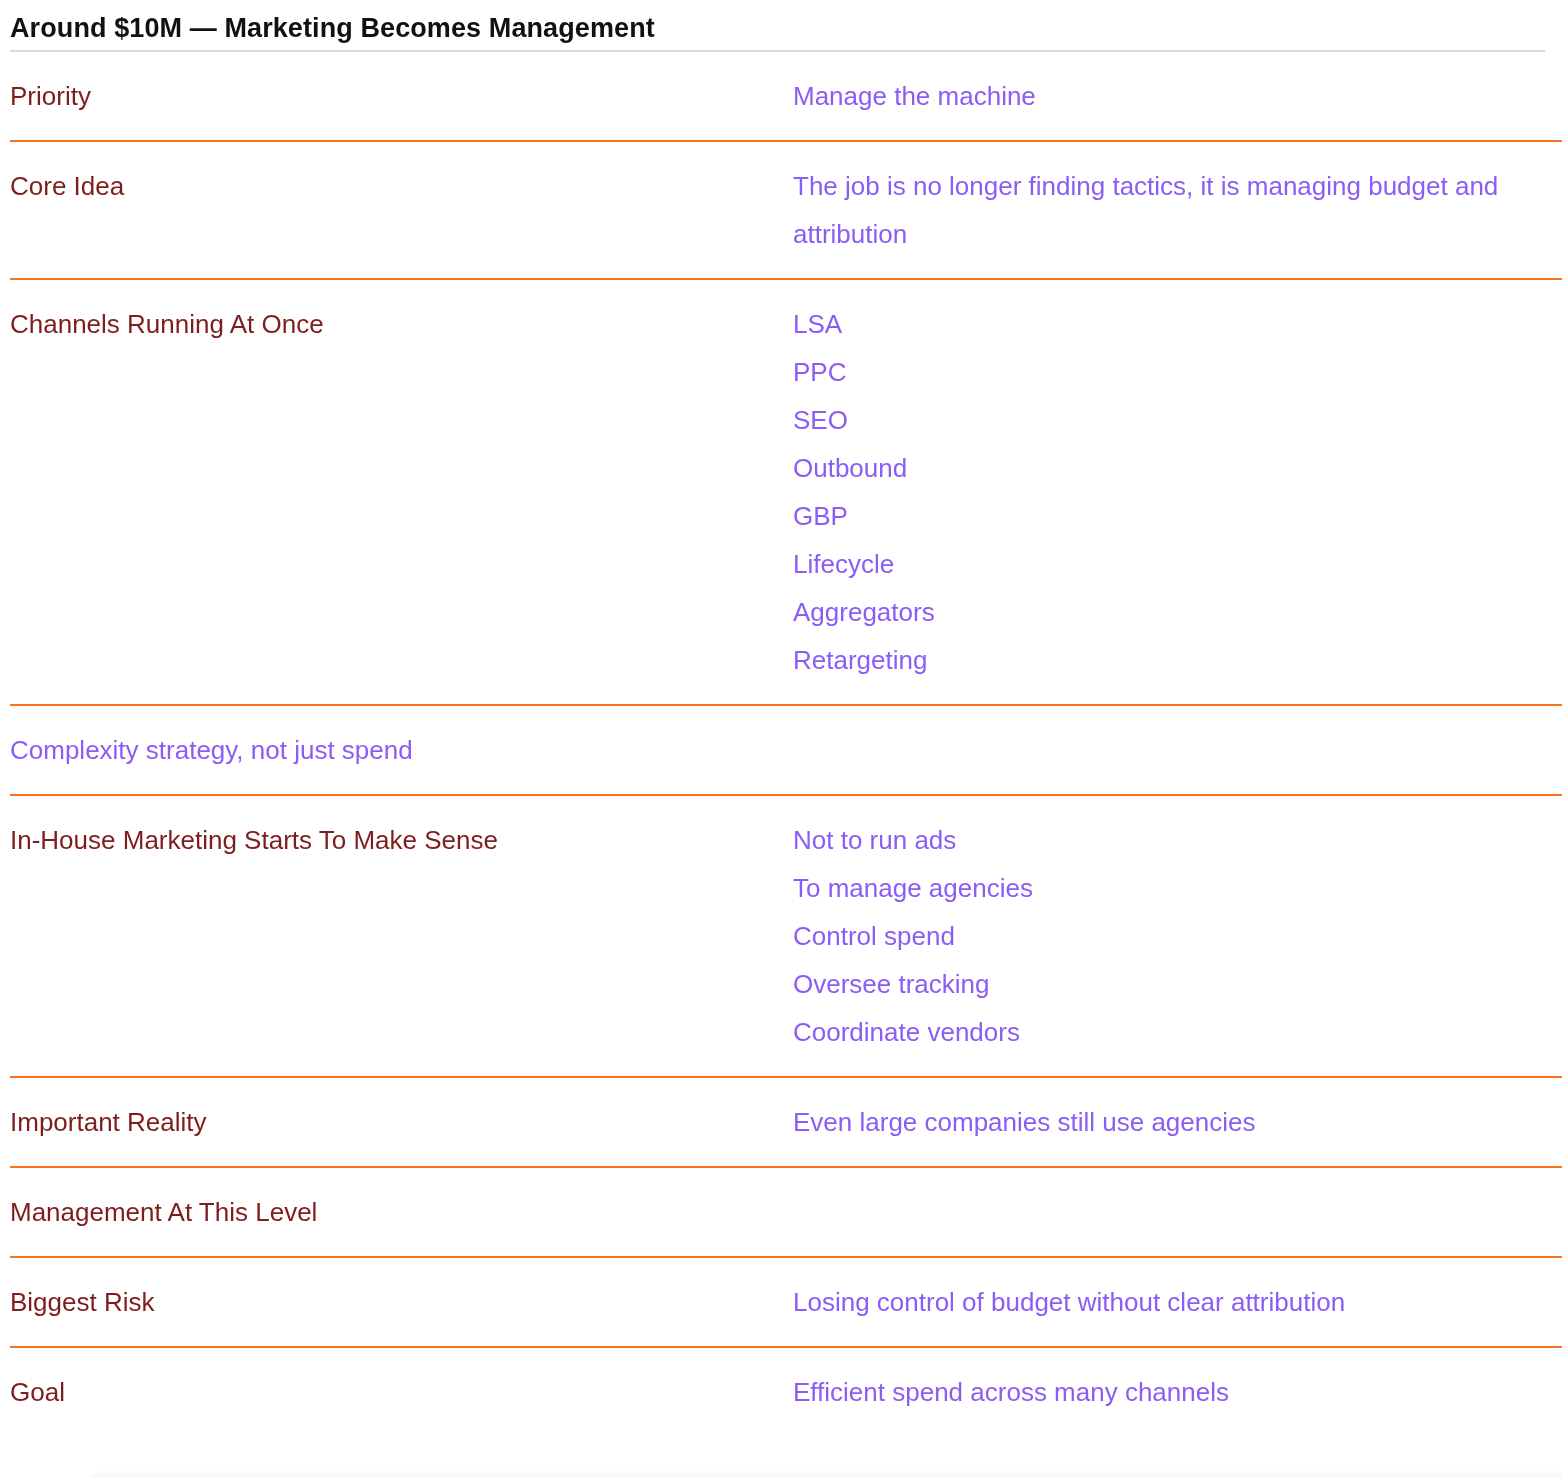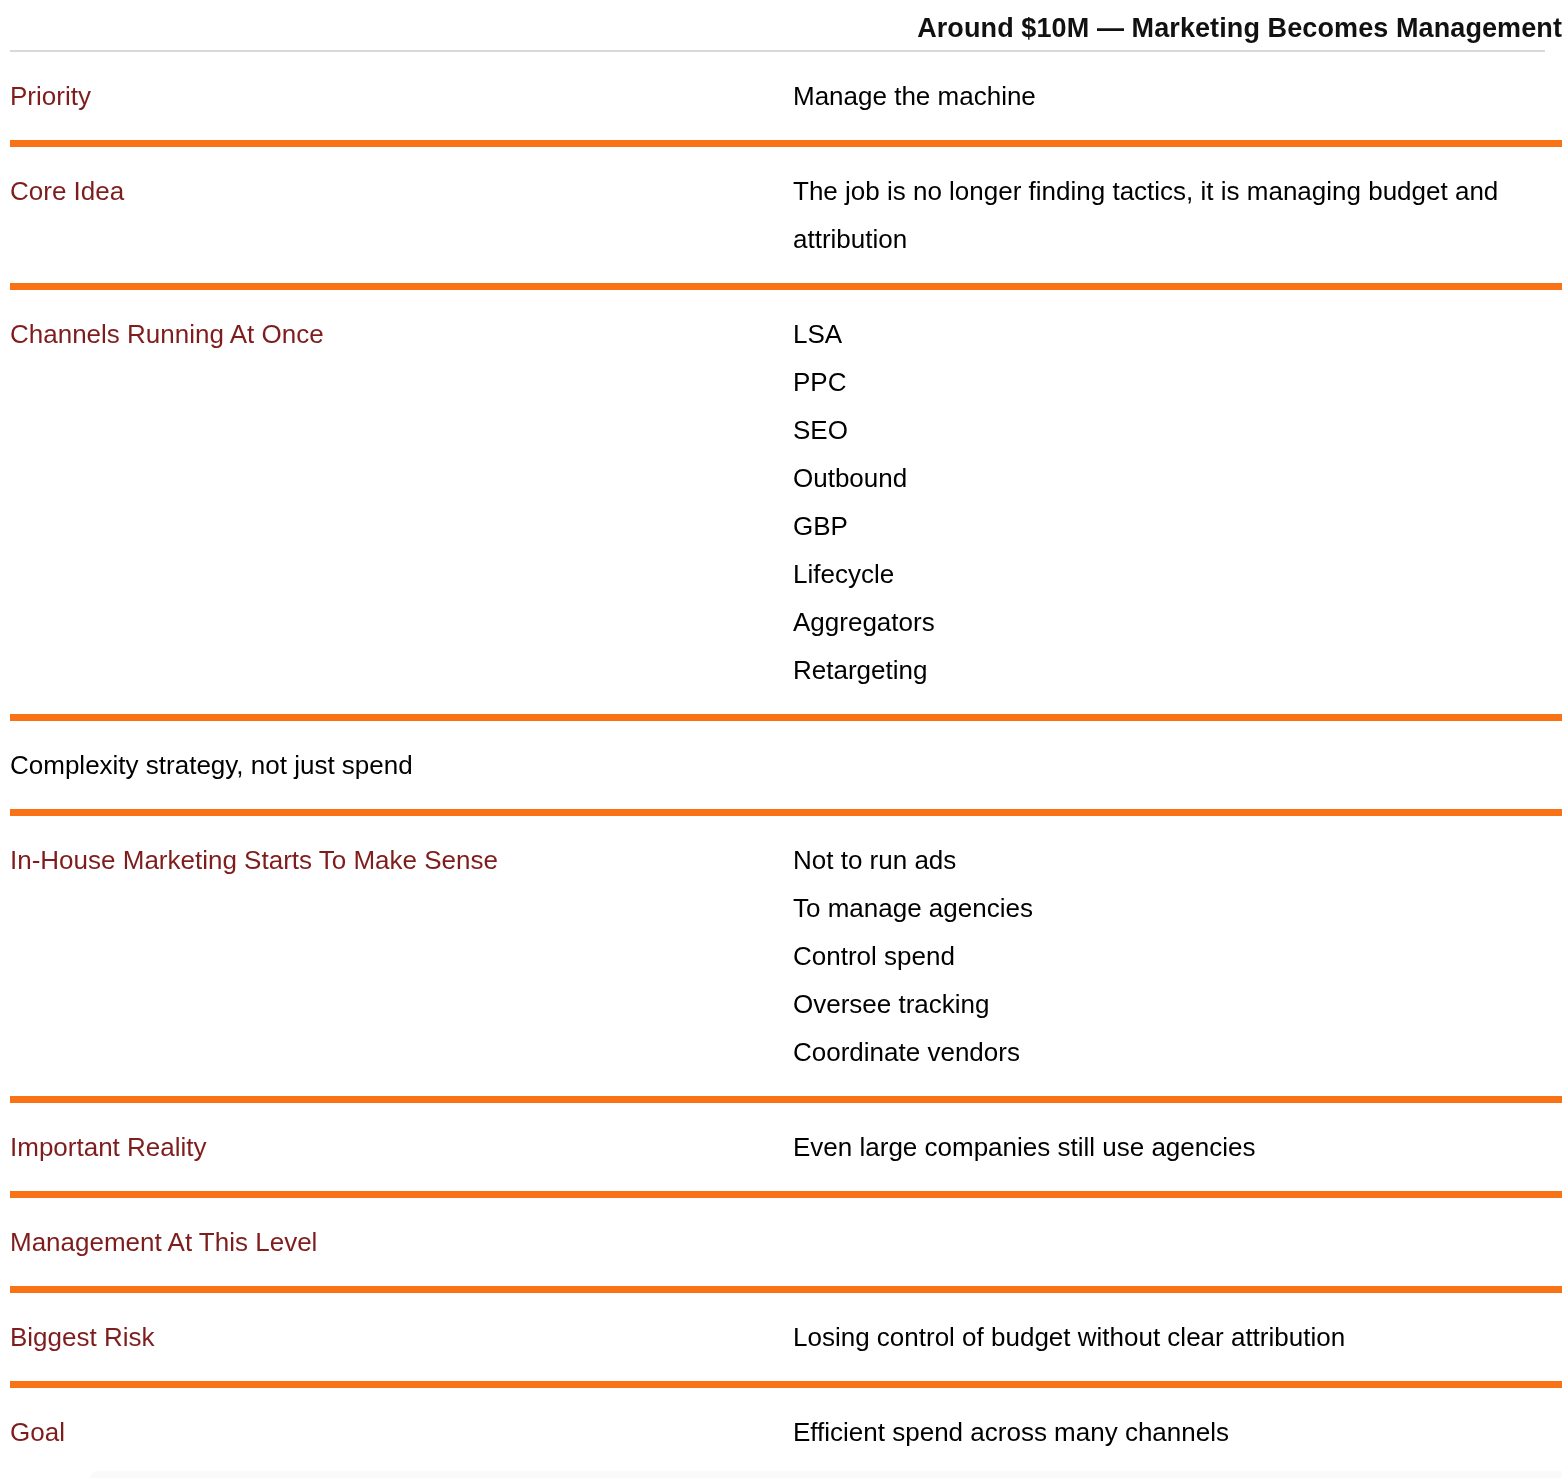--- a/index.html
+++ b/index.html
@@ -20,50 +20,49 @@
     margin-left: 10px;
     width: 1552px;
   }
   .page-title {
     font-size: 27px;
     font-weight: 700;
     color: #111111;
     line-height: 44px;
     padding-top: 6px;
     letter-spacing: 0.1px;
-    text-align: right;
   }
   .title-divider {
     height: 2px;
     background: #d9d9d9;
     margin-right: 17px;
   }
   .info-table {
     width: 100%;
   }
   .table-row {
     display: flex;
     align-items: flex-start;
     padding: 20px 0;
   }
   .table-row + .table-row {
-    border-top: 7px solid #f97316;
+    border-top: 2px solid #f97316;
   }
   .cell-label {
     flex: 0 0 783px;
     font-size: 26px;
     line-height: 48px;
     color: #7f1d1d;
   }
   .cell-value {
     flex: 1 1 auto;
     max-width: 748px;
     font-size: 26px;
     line-height: 48px;
-    color: #000000;
+    color: #8b5cf6;
   }
   .value-line {
     min-height: 48px;
   }
   .bottom-overlay-edge {
     position: absolute;
     left: 90px;
     right: 0;
     bottom: 0;
     height: 7px;

